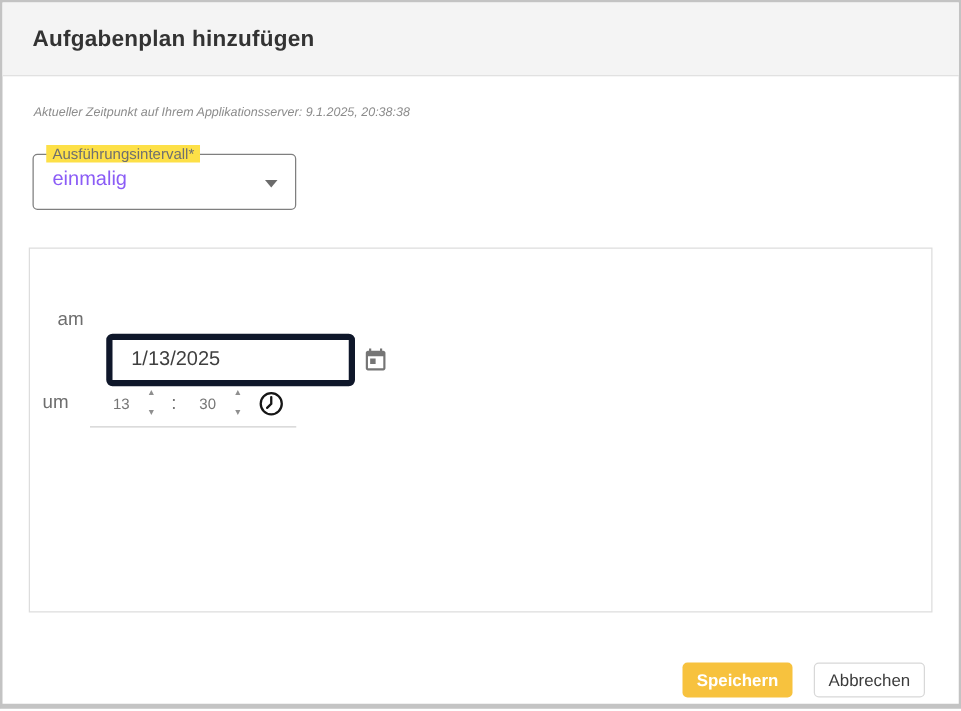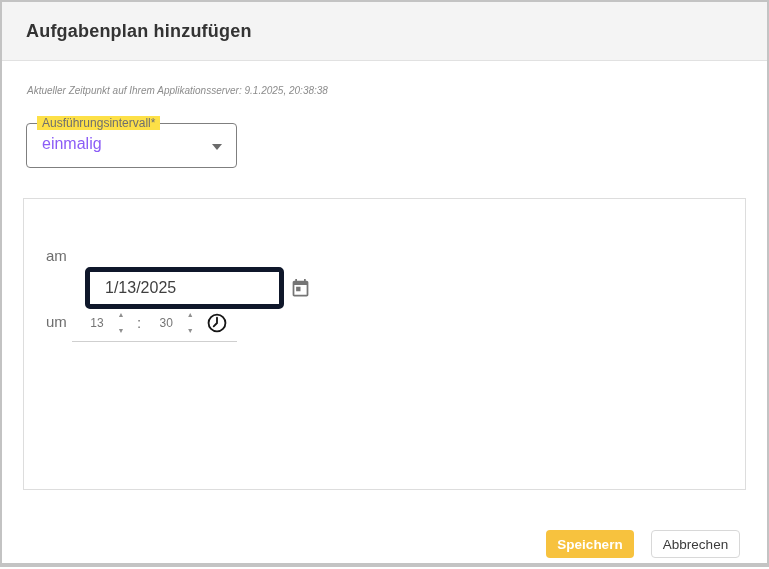--- a/index.html
+++ b/index.html
@@ -18,21 +18,21 @@
                 font-size:12px;color:#6f6f6f;white-space:nowrap;}
   .select-value{position:absolute;left:15px;top:11px;font-size:16px;color:#8b5cf6;}
   .select-arrow{position:absolute;right:14px;top:20px;width:0;height:0;
                 border-left:5px solid transparent;border-right:5px solid transparent;
                 border-top:6px solid #6b6b6b;}
   
   .panel{position:absolute;left:21px;top:196px;width:723px;height:292px;box-sizing:border-box;
          border:1px solid #ddd;background:#fff;padding-left:32px;}
   .row-label{position:absolute;font-size:15px;color:#6e6e6e;}
   .label-am{left:22px;top:48px;}
-  .label-um{left:22px;top:114px;text-align:center;}
+  .label-um{left:10px;top:114px;text-align:center;}
   .date-input{position:absolute;left:61px;top:25px;width:199px;height:42px;box-sizing:border-box;
               border:5px solid #0f172a;border-radius:5px;display:flex;align-items:center;background:#fff;margin-top:43px;}
   .date-text{border:none;outline:none;background:transparent;padding:0 0 0 15px;margin:0;
              font-size:16px;color:#3f3f3f;width:185px;font-family:"Liberation Sans", sans-serif;}
   .icon-btn{border:none;background:none;padding:0;cursor:pointer;display:flex;
             align-items:center;justify-content:center;}
   .calendar-btn{margin-left:auto;margin-right:10px;width:24px;height:24px;}
   .time-field{position:absolute;left:48px;top:105px;height:38px;box-sizing:border-box;
               display:flex;align-items:center;border-bottom:1px solid #cfcfcf;
               padding:0 8px 0 10px;}

